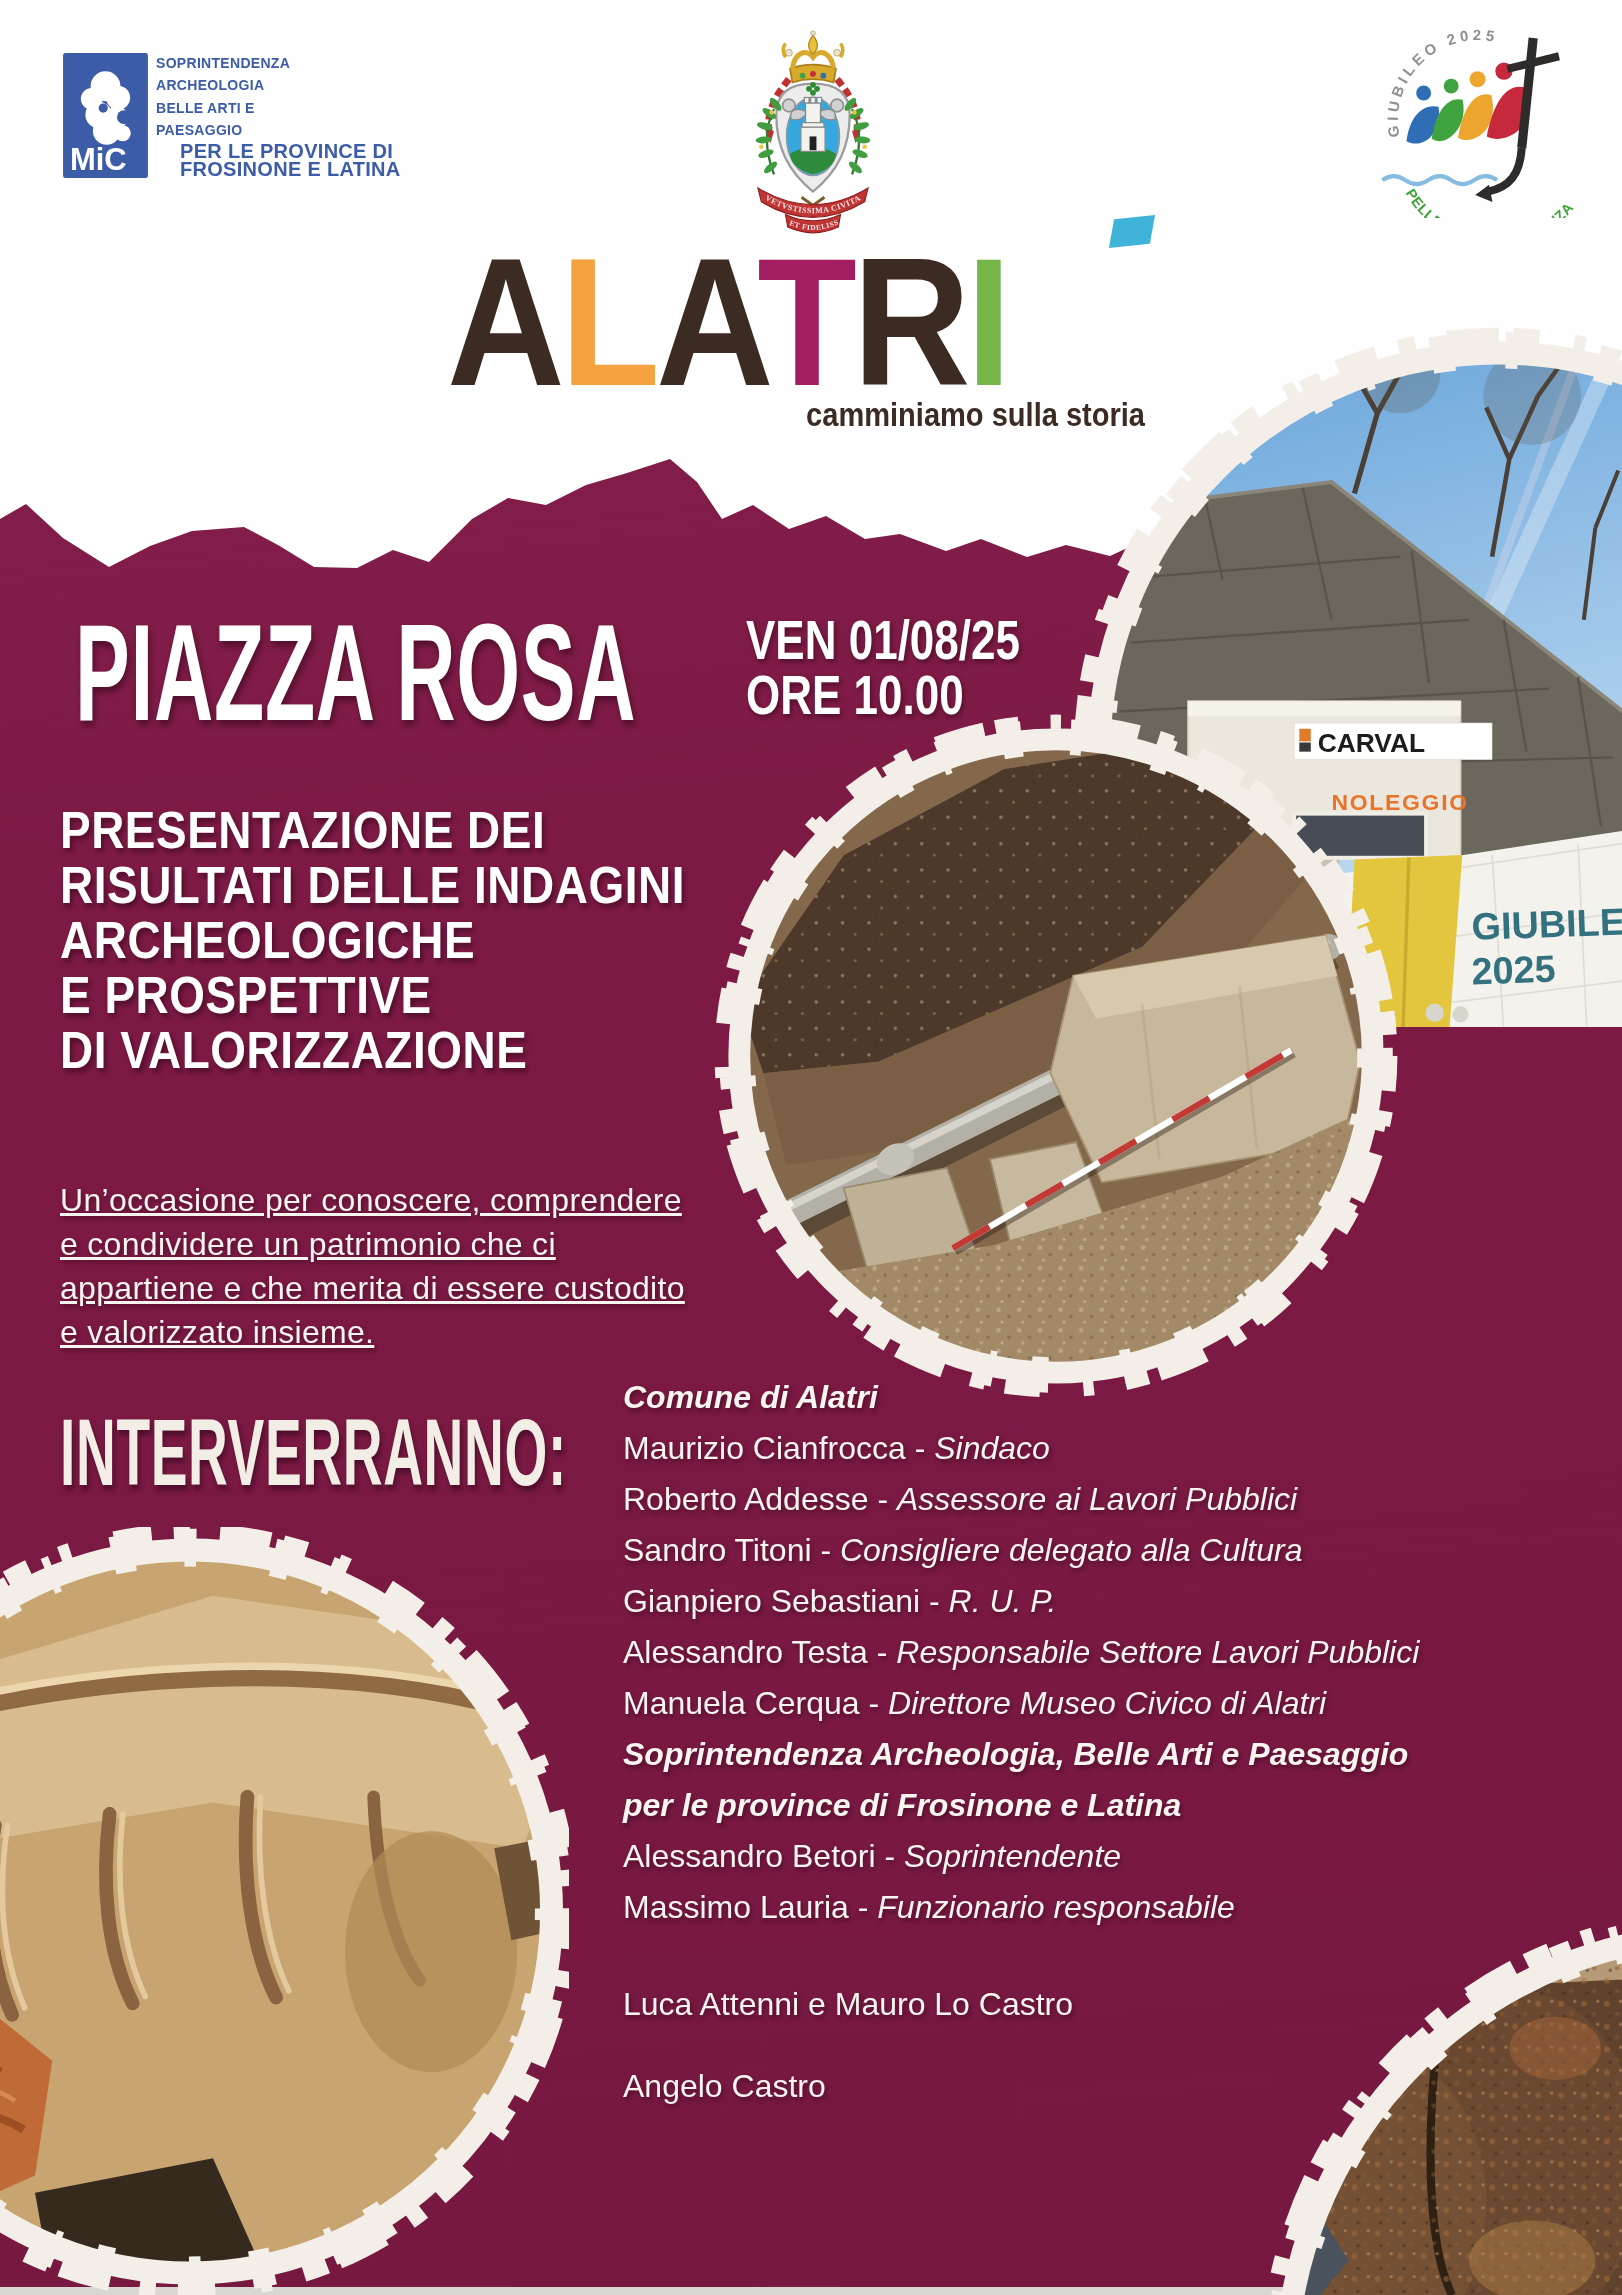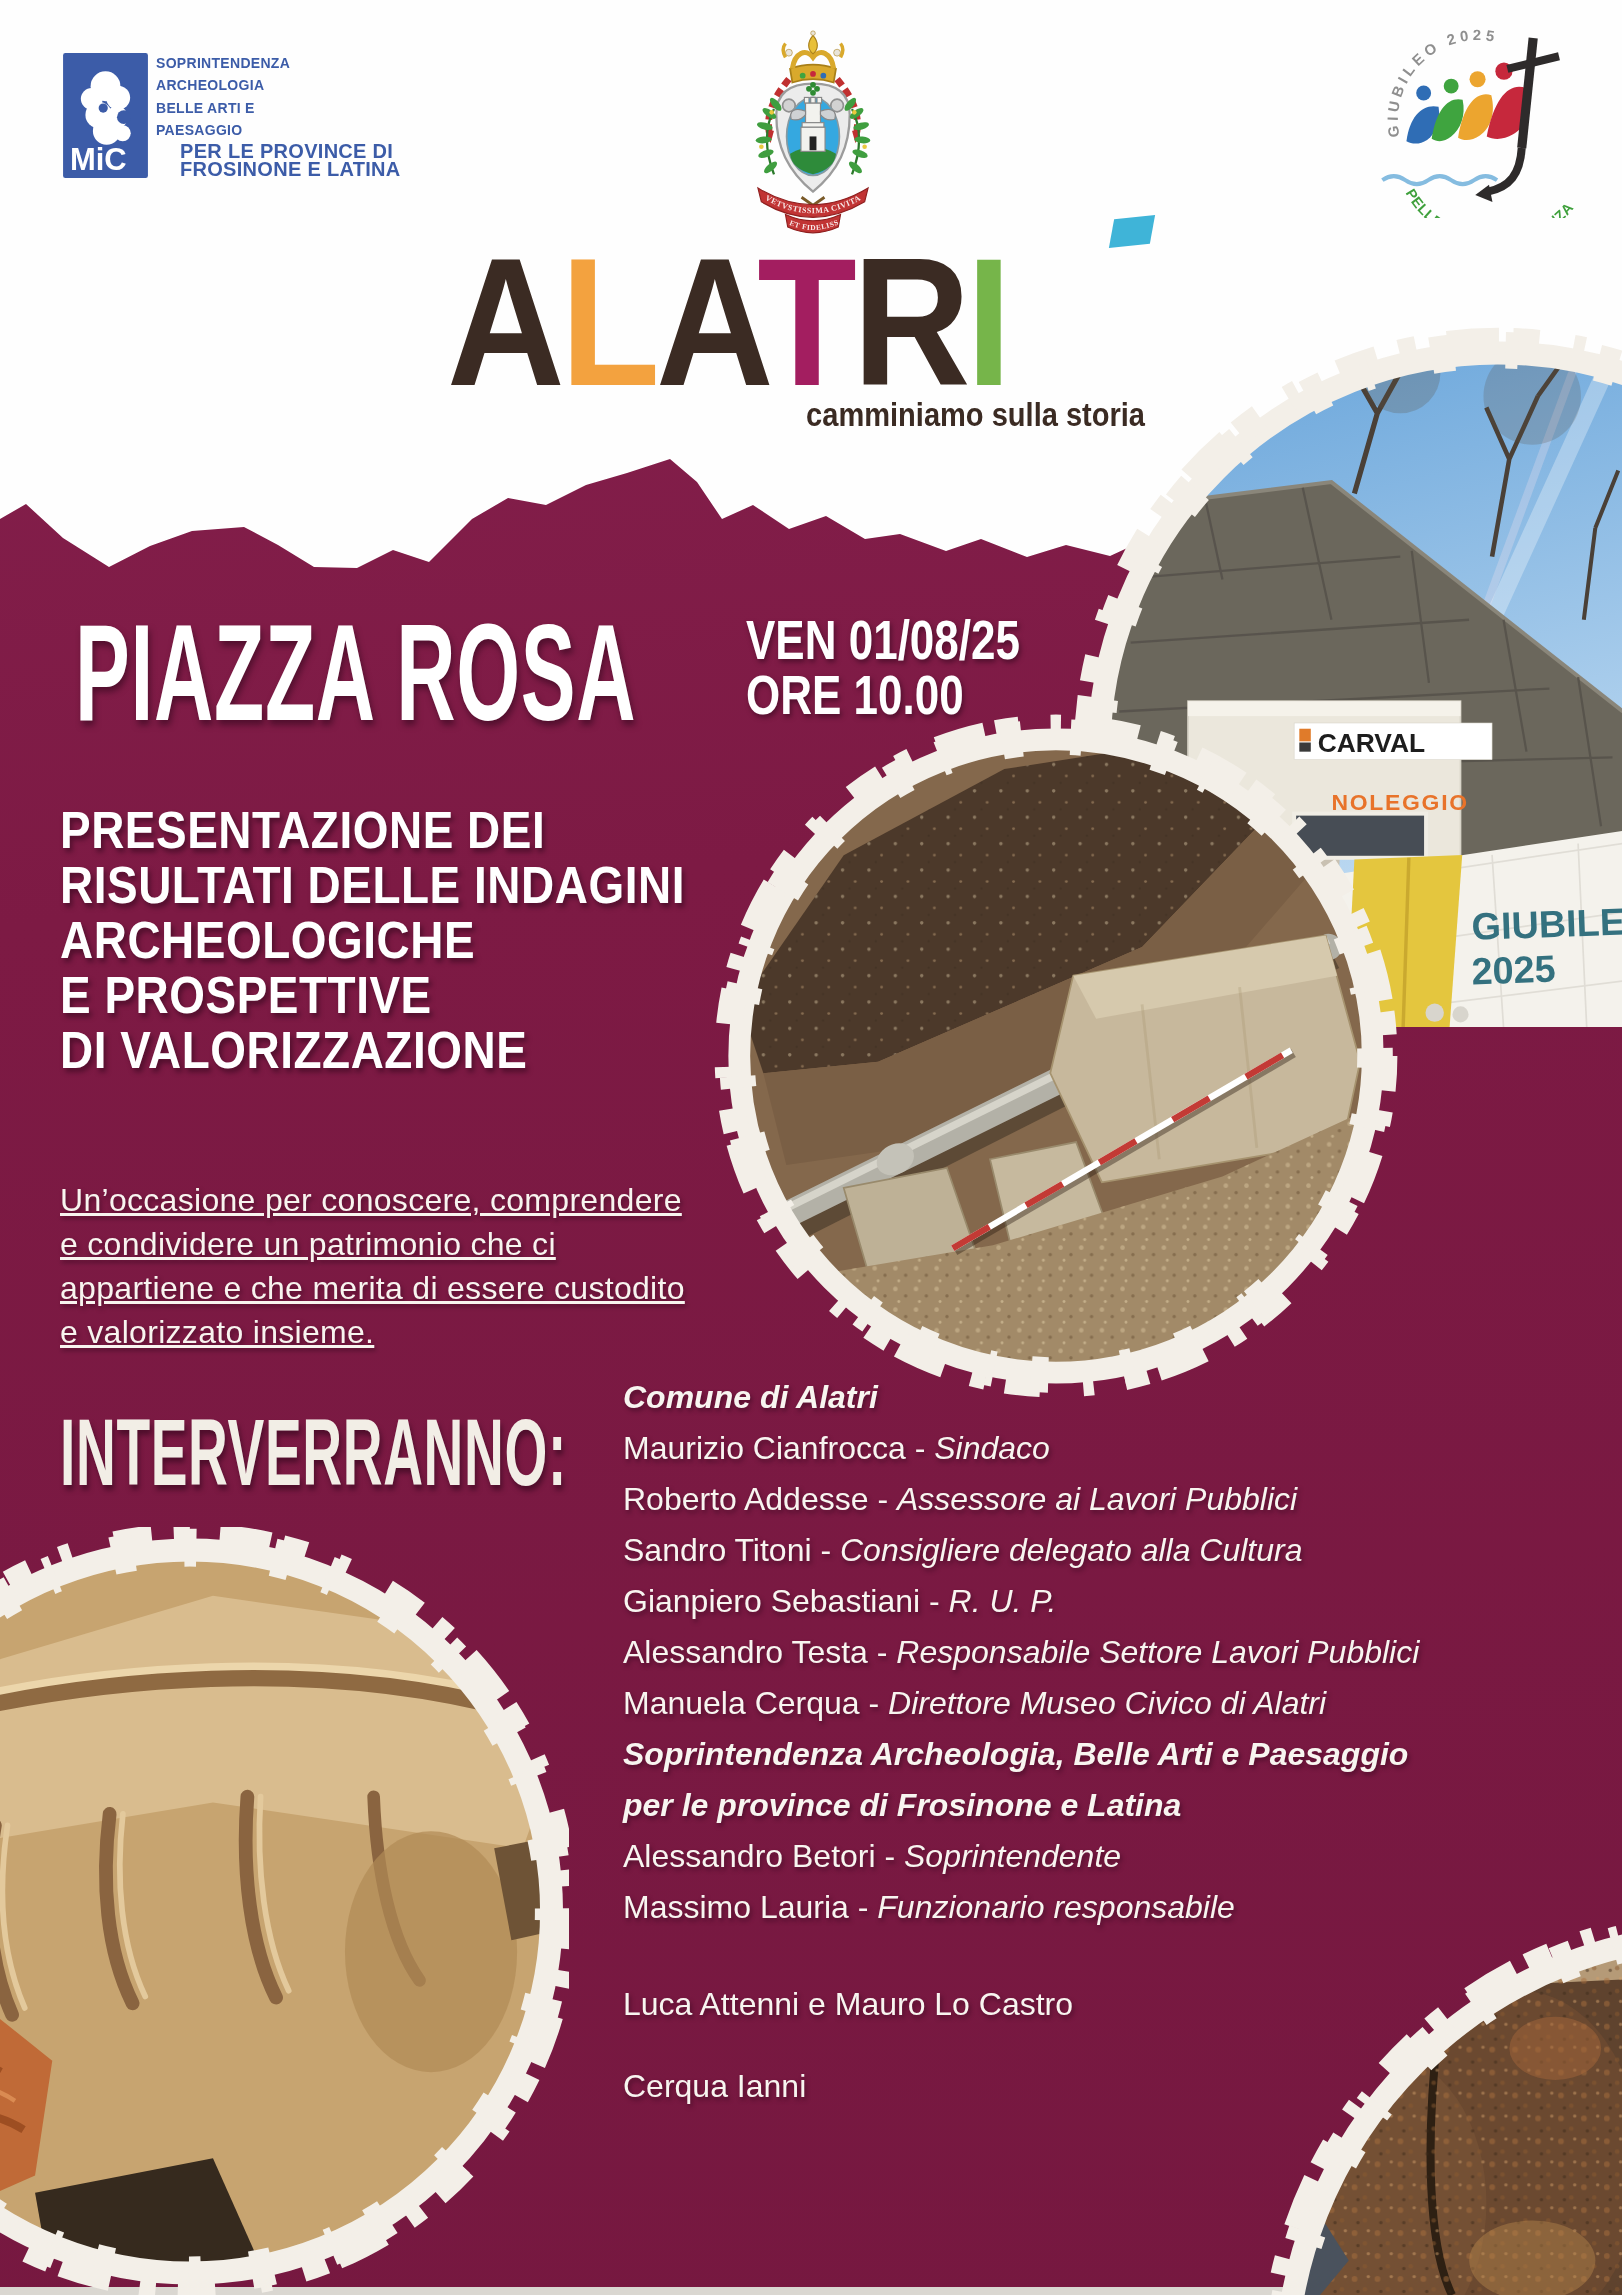--- a/index.html
+++ b/index.html
@@ -430,17 +430,17 @@
       <div class="sp-row"><span class="sp-name">Gianpiero Sebastiani</span><span> - </span><span class="sp-role">R. U. P.</span></div>
       <div class="sp-row"><span class="sp-name">Alessandro Testa</span><span> - </span><span class="sp-role">Responsabile Settore Lavori Pubblici</span></div>
       <div class="sp-row"><span class="sp-name">Manuela Cerqua</span><span> - </span><span class="sp-role">Direttore Museo Civico di Alatri</span></div>
       <div class="sp-row sp-header">Soprintendenza Archeologia, Belle Arti e Paesaggio</div>
       <div class="sp-row sp-header">per le province di Frosinone e Latina</div>
       <div class="sp-row"><span class="sp-name">Alessandro Betori</span><span> - </span><span class="sp-role">Soprintendente</span></div>
       <div class="sp-row"><span class="sp-name">Massimo Lauria</span><span> - </span><span class="sp-role">Funzionario responsabile</span></div>
       <div style="height: 46px;"></div>
       <div class="sp-row"><span class="sp-name">Luca Attenni e Mauro Lo Castro</span></div>
       <div style="height: 31px;"></div>
-      <div class="sp-row"><span class="sp-name">Cerqua Ianni</span></div>
+      <div class="sp-row"><span class="sp-name">Angelo Castro</span></div>
     </div>
 
 </div>
 
 
 </body></html>

